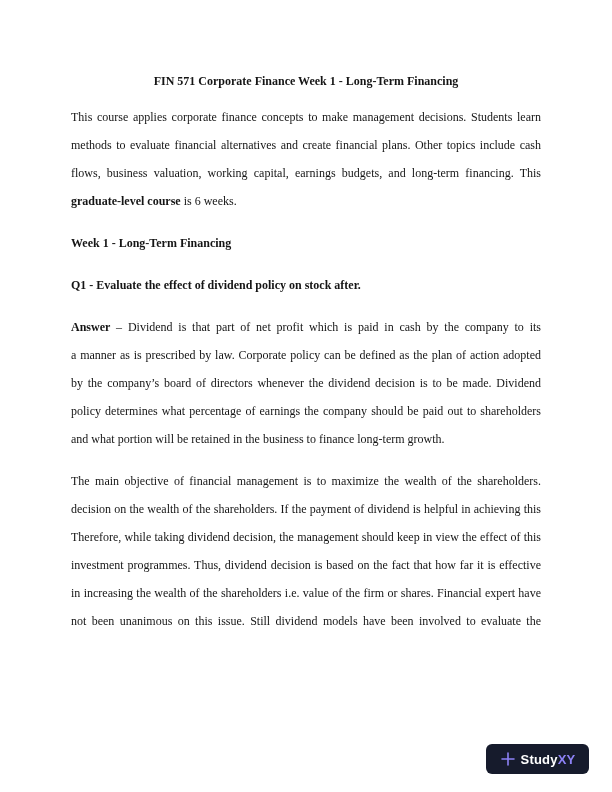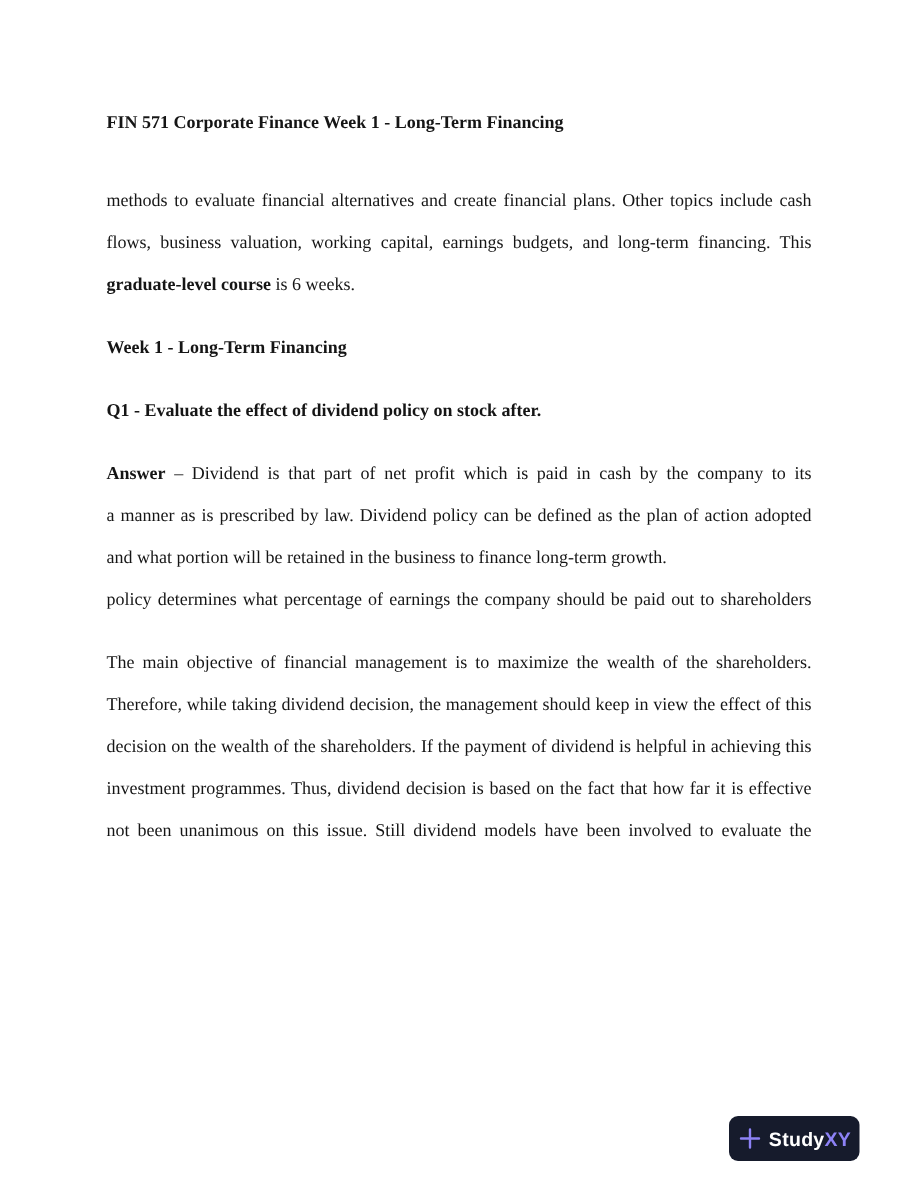--- a/index.html
+++ b/index.html
@@ -12,33 +12,33 @@
     font-family: "Liberation Serif", serif;
     overflow: hidden;
   }
   .doc {
     position: absolute;
     left: 71px; right: 71px; top: 67px;
     font-size: 12px;
     line-height: 28px;
   }
   .doc-title {
-    text-align: left;
+    text-align: center;
     font-weight: bold;
-    margin-bottom: 24px;
+    margin-bottom: 8px;
   }
   .block { margin-bottom: 14px; }
   .block.heading { font-weight: bold; }
   .line { text-align: justify; text-align-last: justify; }
   .line.last { text-align-last: left; }
   .bold { font-weight: bold; }
   .brand-badge {
     position: absolute;
     left: 486px; top: 744px;
-    width: 87px; height: 30px;
+    width: 103px; height: 30px;
     border-radius: 6px;
     display: flex;
     align-items: center;
     justify-content: center;
     gap: 5px;
     font-family: "Liberation Sans", sans-serif;
     font-size: 13px;
     font-weight: bold;
     letter-spacing: 0.2px;
   }
@@ -46,37 +46,40 @@
   .brand-text-study { color: #ffffff; }
   .brand-text-xy { }
 </style>
 </head>
 <body>
 
 <div class="doc">
   <div class="doc-title">FIN 571 Corporate Finance Week 1 - Long-Term Financing</div>
   <div id="doc-body">
       <div class="block paragraph">
+        <div class="line"><span>This course applies corporate finance concepts to make management decisions. Students learn</span></div>
         <div class="line"><span>methods to evaluate financial alternatives and create financial plans. Other topics include cash</span></div>
         <div class="line"><span>flows, business valuation, working capital, earnings budgets, and long-term financing. This</span></div>
         <div class="line last"><span class="bold">graduate-level course</span><span> is 6 weeks.</span></div>
       </div>
       <div class="block heading">Week 1 - Long-Term Financing</div>
       <div class="block heading">Q1 - Evaluate the effect of dividend policy on stock after.</div>
       <div class="block paragraph">
         <div class="line"><span class="bold">Answer</span><span> – Dividend is that part of net profit which is paid in cash by the company to its</span></div>
-        <div class="line"><span>a manner as is prescribed by law. Dividend policy can be defined as the plan of action adopted</span></div>
+        <div class="line"><span>a manner as is prescribed by law. Corporate policy can be defined as the plan of action adopted</span></div>
+        <div class="line"><span>by the company’s board of directors whenever the dividend decision is to be made. Dividend</span></div>
+        <div class="line"><span>policy determines what percentage of earnings the company should be paid out to shareholders</span></div>
         <div class="line last"><span>and what portion will be retained in the business to finance long-term growth.</span></div>
-        <div class="line"><span>policy determines what percentage of earnings the company should be paid out to shareholders</span></div>
       </div>
       <div class="block paragraph">
         <div class="line"><span>The main objective of financial management is to maximize the wealth of the shareholders.</span></div>
+        <div class="line"><span>decision on the wealth of the shareholders. If the payment of dividend is helpful in achieving this</span></div>
         <div class="line"><span>Therefore, while taking dividend decision, the management should keep in view the effect of this</span></div>
-        <div class="line"><span>decision on the wealth of the shareholders. If the payment of dividend is helpful in achieving this</span></div>
         <div class="line"><span>investment programmes. Thus, dividend decision is based on the fact that how far it is effective</span></div>
+        <div class="line"><span>in increasing the wealth of the shareholders i.e. value of the firm or shares. Financial expert have</span></div>
         <div class="line"><span>not been unanimous on this issue. Still dividend models have been involved to evaluate the</span></div>
       </div>
     </div>
 </div>
 
 <div class="brand-badge" style="background: rgb(22, 27, 44);">
   <span class="plus-wrap">
     <svg width="16" height="16" viewBox="0 0 16 16" aria-hidden="true">
       <path d="M8 2 V14 M2 8 H14" stroke="#8d82f6" stroke-width="1.6" stroke-linecap="round" fill="none"></path>
     </svg>

